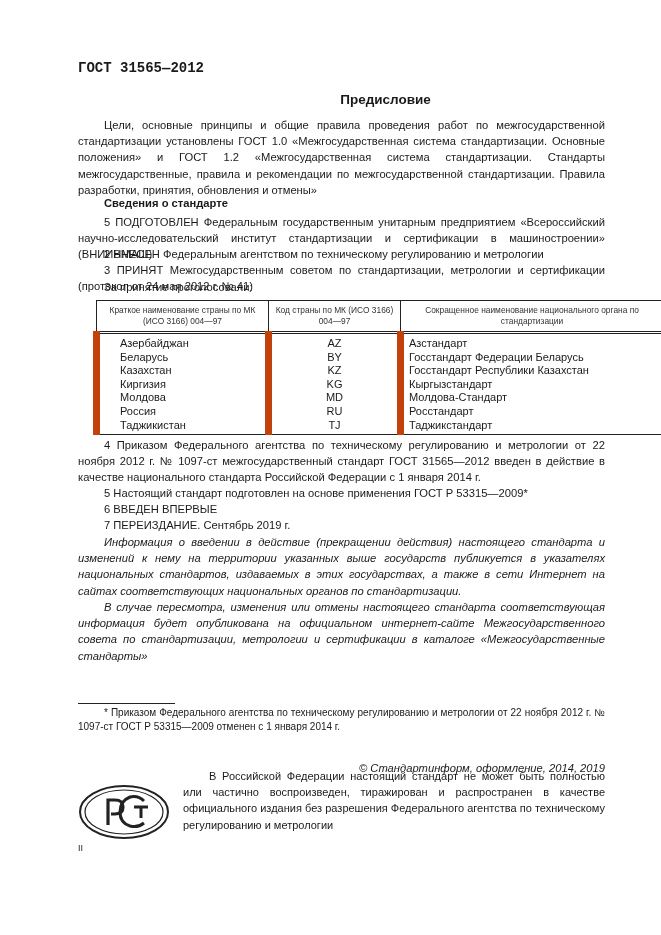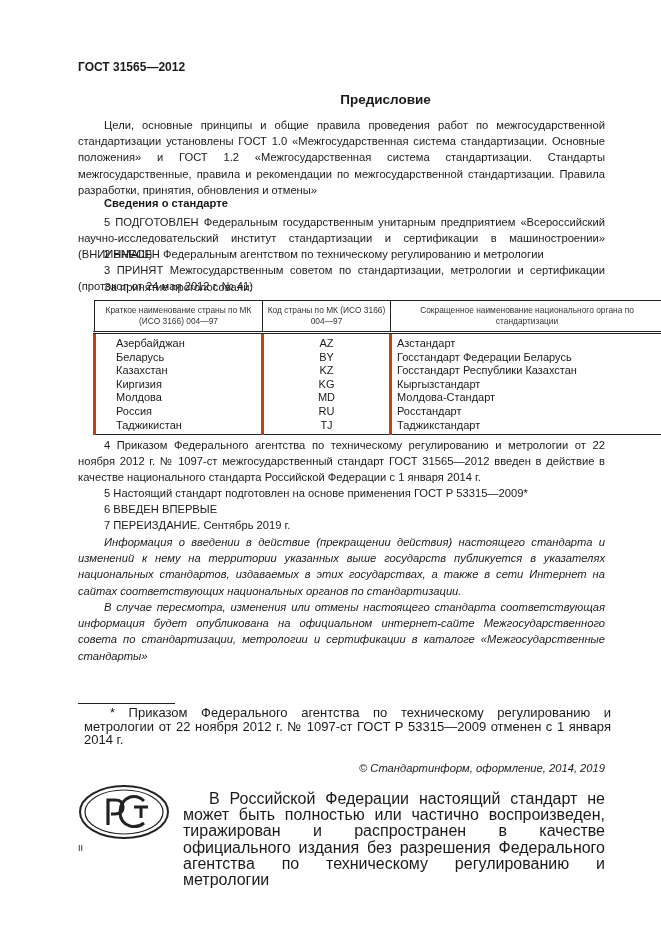--- a/index.html
+++ b/index.html
@@ -1,39 +1,39 @@
 <!DOCTYPE html>
 <html><head>
 <meta charset="utf-8">
 <style>
   html, body { margin:0; padding:0; }
   body { width:661px; height:935px; background:#ffffff; position:relative; overflow:hidden;
          font-family:"Liberation Sans", sans-serif; color:#1a1a1a; }
   .abs { position:absolute; }
-  .hdr { left:78px; top:60px; font-size:12px; font-weight:bold; }
+  .hdr { left:78px; top:60px; font-size:14px; font-weight:bold;font-family:Liberation Mono, monospace; }
   .title { left:0; width:661px; top:92px; text-align:center; font-size:13.5px; font-weight:bold; padding-left:110px; box-sizing:border-box; }
   .para { font-size:11.2px; line-height:16.2px; text-align:justify; }
   .block { left:78px; width:527px; }
   .indent { text-indent:26px; }
   .bold { font-weight:bold; }
   .it { font-style:italic; }
   table.t { position:absolute; left:93px; top:300px; width:571px; border-collapse:collapse; font-size:11px; }
   table.t th { font-weight:normal; font-size:8.4px; line-height:11px; color:#333; padding:3px 4px 4px 4px; text-align:center;
                border:1px solid #222; border-bottom:3px double #222; height:23px; }
-  table.t td { padding:0 0 0 0; line-height:13.6px; vertical-align:top; border-left:3px solid #c2410c; border-right:1px solid #222; }
+  table.t td { padding:0 0 0 0; line-height:13.6px; vertical-align:top; border-left:7px solid #c2410c; border-right:1px solid #222; }
   table.t tbody tr:first-child td { padding-top:3px; }
   table.t tbody tr:last-child td { border-bottom:1px solid #222; padding-bottom:2px; }
   .c1 { width:145px; padding-left:20px !important; }
   .c2 { width:125px; text-align:center; }
   .c3 { padding-left:5px !important; }
   .fn-line { left:78px; top:703px; width:97px; height:1px; background:#222; }
-  .fn { left:84px; width:527px; top:706px; font-size:13px; line-height:13.5px; text-align:justify; }
+  .fn { left:78px; width:527px; top:706px; font-size:10px; line-height:13.5px; text-align:justify; }
   .copy { right:56px; top:762px; font-size:11.2px;font-style:italic; }
   .logo { left:78px; top:783px; }
-  .notice { left:183px; width:422px; top:791px; font-size:16px; line-height:16.2px; text-align:justify; }
+  .notice { left:183px; width:422px; top:768px; font-size:11px; line-height:16.2px; text-align:justify; }
   .pnum { left:78px; top:843px; font-size:9px; }
 </style>
 </head>
 <body>
 
 <div class="abs hdr">ГОСТ 31565—2012</div>
 <div class="abs title">Предисловие</div>
 
 <div class="abs block para indent" style="top:117px;">Цели, основные принципы и общие правила проведения работ по межгосударственной стандартизации установлены ГОСТ 1.0 «Межгосударственная система стандартизации. Основные положения» и ГОСТ 1.2 «Межгосударственная система стандартизации. Стандарты межгосударственные, правила и рекомендации по межгосударственной стандартизации. Правила разработки, принятия, обновления и отмены»</div>
 

